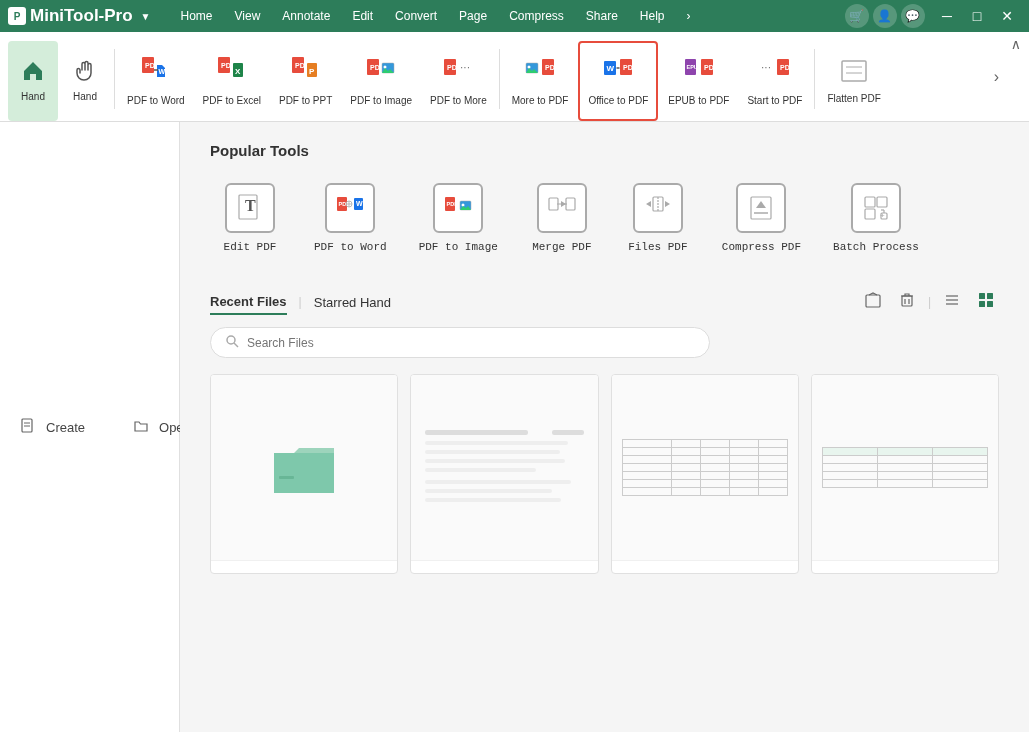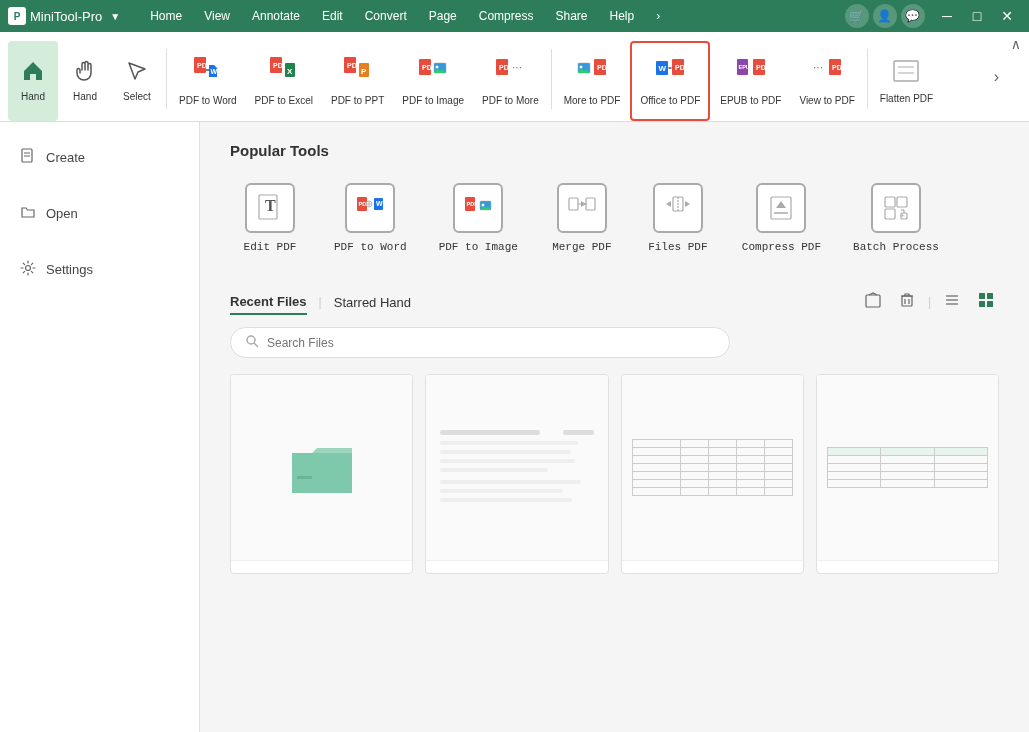--- a/index.html
+++ b/index.html
@@ -23,22 +23,22 @@
     .logo-icon {
       width: 18px; height: 18px;
       background: white;
       border-radius: 3px;
       display: flex; align-items: center; justify-content: center;
       color: #2d7d5a;
       font-weight: bold;
       font-size: 10px;
     }
     .title-bar-appname {
-      font-size: 13px;
-      font-weight: 400;
+      font-size: 17px;
+      font-weight: 700;
       color: white;
     }
     .title-bar-dropdown {
       margin-left: 4px;
       font-size: 10px;
     }
     .title-bar-menu {
       display: flex;
       gap: 2px;
       margin-left: 12px;
@@ -140,27 +140,27 @@
 
     
     .main-container {
       display: flex;
       height: calc(732px - 32px - 90px);
       background: #f5f5f5;
     }
 
     
     .sidebar {
-      width: 200px;
+      width: 180px;
       background: #ffffff;
       border-right: 1px solid #e0e0e0;
       padding: 16px 0;
       display: flex;
-      flex-direction: column;
-      gap: 17px;
+      flex-direction: row;
+      gap: 8px;
     }
     .sidebar-item {
       display: flex;
       align-items: center;
       gap: 10px;
       padding: 10px 20px;
       cursor: pointer;
       border-radius: 0;
       color: #444;
     }
@@ -390,28 +390,20 @@
 
   <div class="ribbon-item">
     <div class="ribbon-icon">
       <svg width="24" height="24" viewBox="0 0 24 24" fill="none">
         <path d="M9 11V5a1.5 1.5 0 013 0v6m0 0V4a1.5 1.5 0 013 0v7m0 0V6a1.5 1.5 0 013 0v8c0 4-3 7-7 7s-7-3-7-7v-3a1.5 1.5 0 013 0v3" stroke="#555" stroke-width="1.5" stroke-linecap="round"></path>
       </svg>
     </div>
     <span class="ribbon-label">Hand</span>
   </div>
 
-  <div class="ribbon-item">
-    <div class="ribbon-icon">
-      <svg width="24" height="24" viewBox="0 0 24 24">
-        <path d="M4 4L10 20L13 13L20 10Z" stroke="#555" stroke-width="1.5" fill="none" stroke-linejoin="round"></path>
-      </svg>
-    </div>
-    <span class="ribbon-label">Select</span>
-  </div>
 
   <div class="ribbon-separator"></div>
 
   <div class="ribbon-item">
     <div class="ribbon-icon">
       <svg width="32" height="32" viewBox="0 0 32 32">
         <rect x="2" y="2" width="12" height="16" rx="1" fill="#e74c3c"></rect>
         <text x="5" y="13" font-size="7" fill="white" font-weight="bold">PDF</text>
         <path d="M17 10 L22 10 L25 13 L25 22 L17 22Z" fill="#1a73e8"></path>
         <text x="18.5" y="19" font-size="7" fill="white" font-weight="bold">W</text>
@@ -510,21 +502,21 @@
   </div>
 
   <div class="ribbon-item">
     <div class="ribbon-icon">
       <svg width="32" height="32" viewBox="0 0 32 32">
         <text x="2" y="16" font-size="10" fill="#666">···</text>
         <rect x="18" y="4" width="12" height="16" rx="1" fill="#e74c3c"></rect>
         <text x="21" y="15" font-size="7" fill="white" font-weight="bold">PDF</text>
       </svg>
     </div>
-    <span class="ribbon-label">View to PDF</span>
+    <span class="ribbon-label">Start to PDF</span>
   </div>
 
   <div class="ribbon-separator"></div>
 
   <div class="ribbon-item">
     <div class="ribbon-icon">
       <svg width="28" height="28" viewBox="0 0 28 28">
         <rect x="2" y="4" width="24" height="20" rx="1" fill="none" stroke="#aaa" stroke-width="1.5"></rect>
         <line x1="6" y1="10" x2="22" y2="10" stroke="#aaa" stroke-width="1"></line>
         <line x1="6" y1="16" x2="22" y2="16" stroke="#aaa" stroke-width="1"></line>

